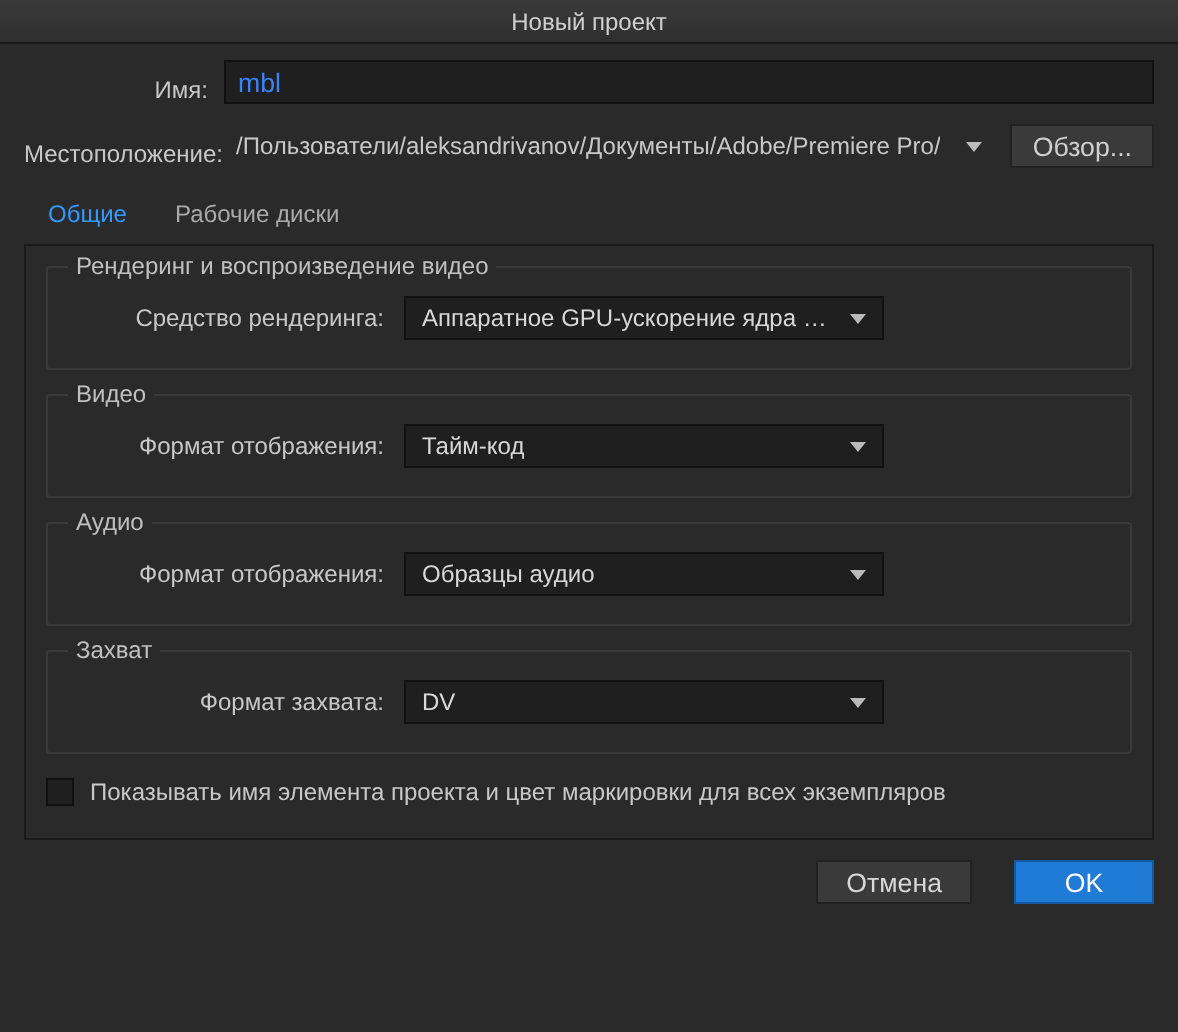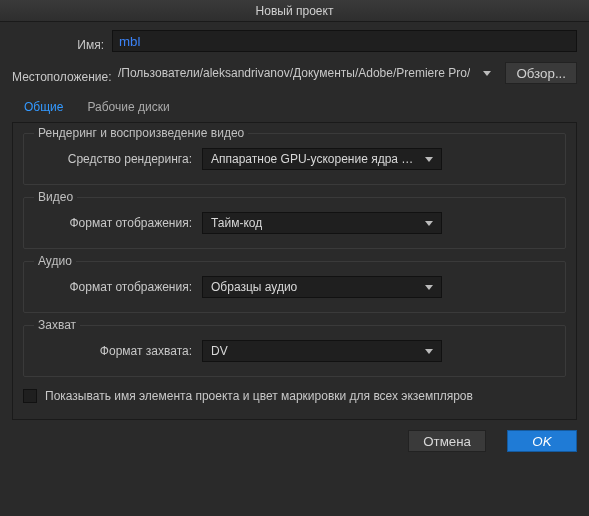--- a/index.html
+++ b/index.html
@@ -140,21 +140,20 @@
     border: 1px solid #222;
     background: #3a3a3a;
     color: #d8d8d8;
     cursor: pointer;
     padding: 0 14px;
   }
   .btn.primary {
     background: #1f7bd6;
     border-color: #155a9e;
     color: #fff;
-    font-style: italic;
   }
 </style>
 </head>
 <body>
 
 <div class="titlebar">
   <span>Новый проект</span>
 </div>
 
 <div class="content">

